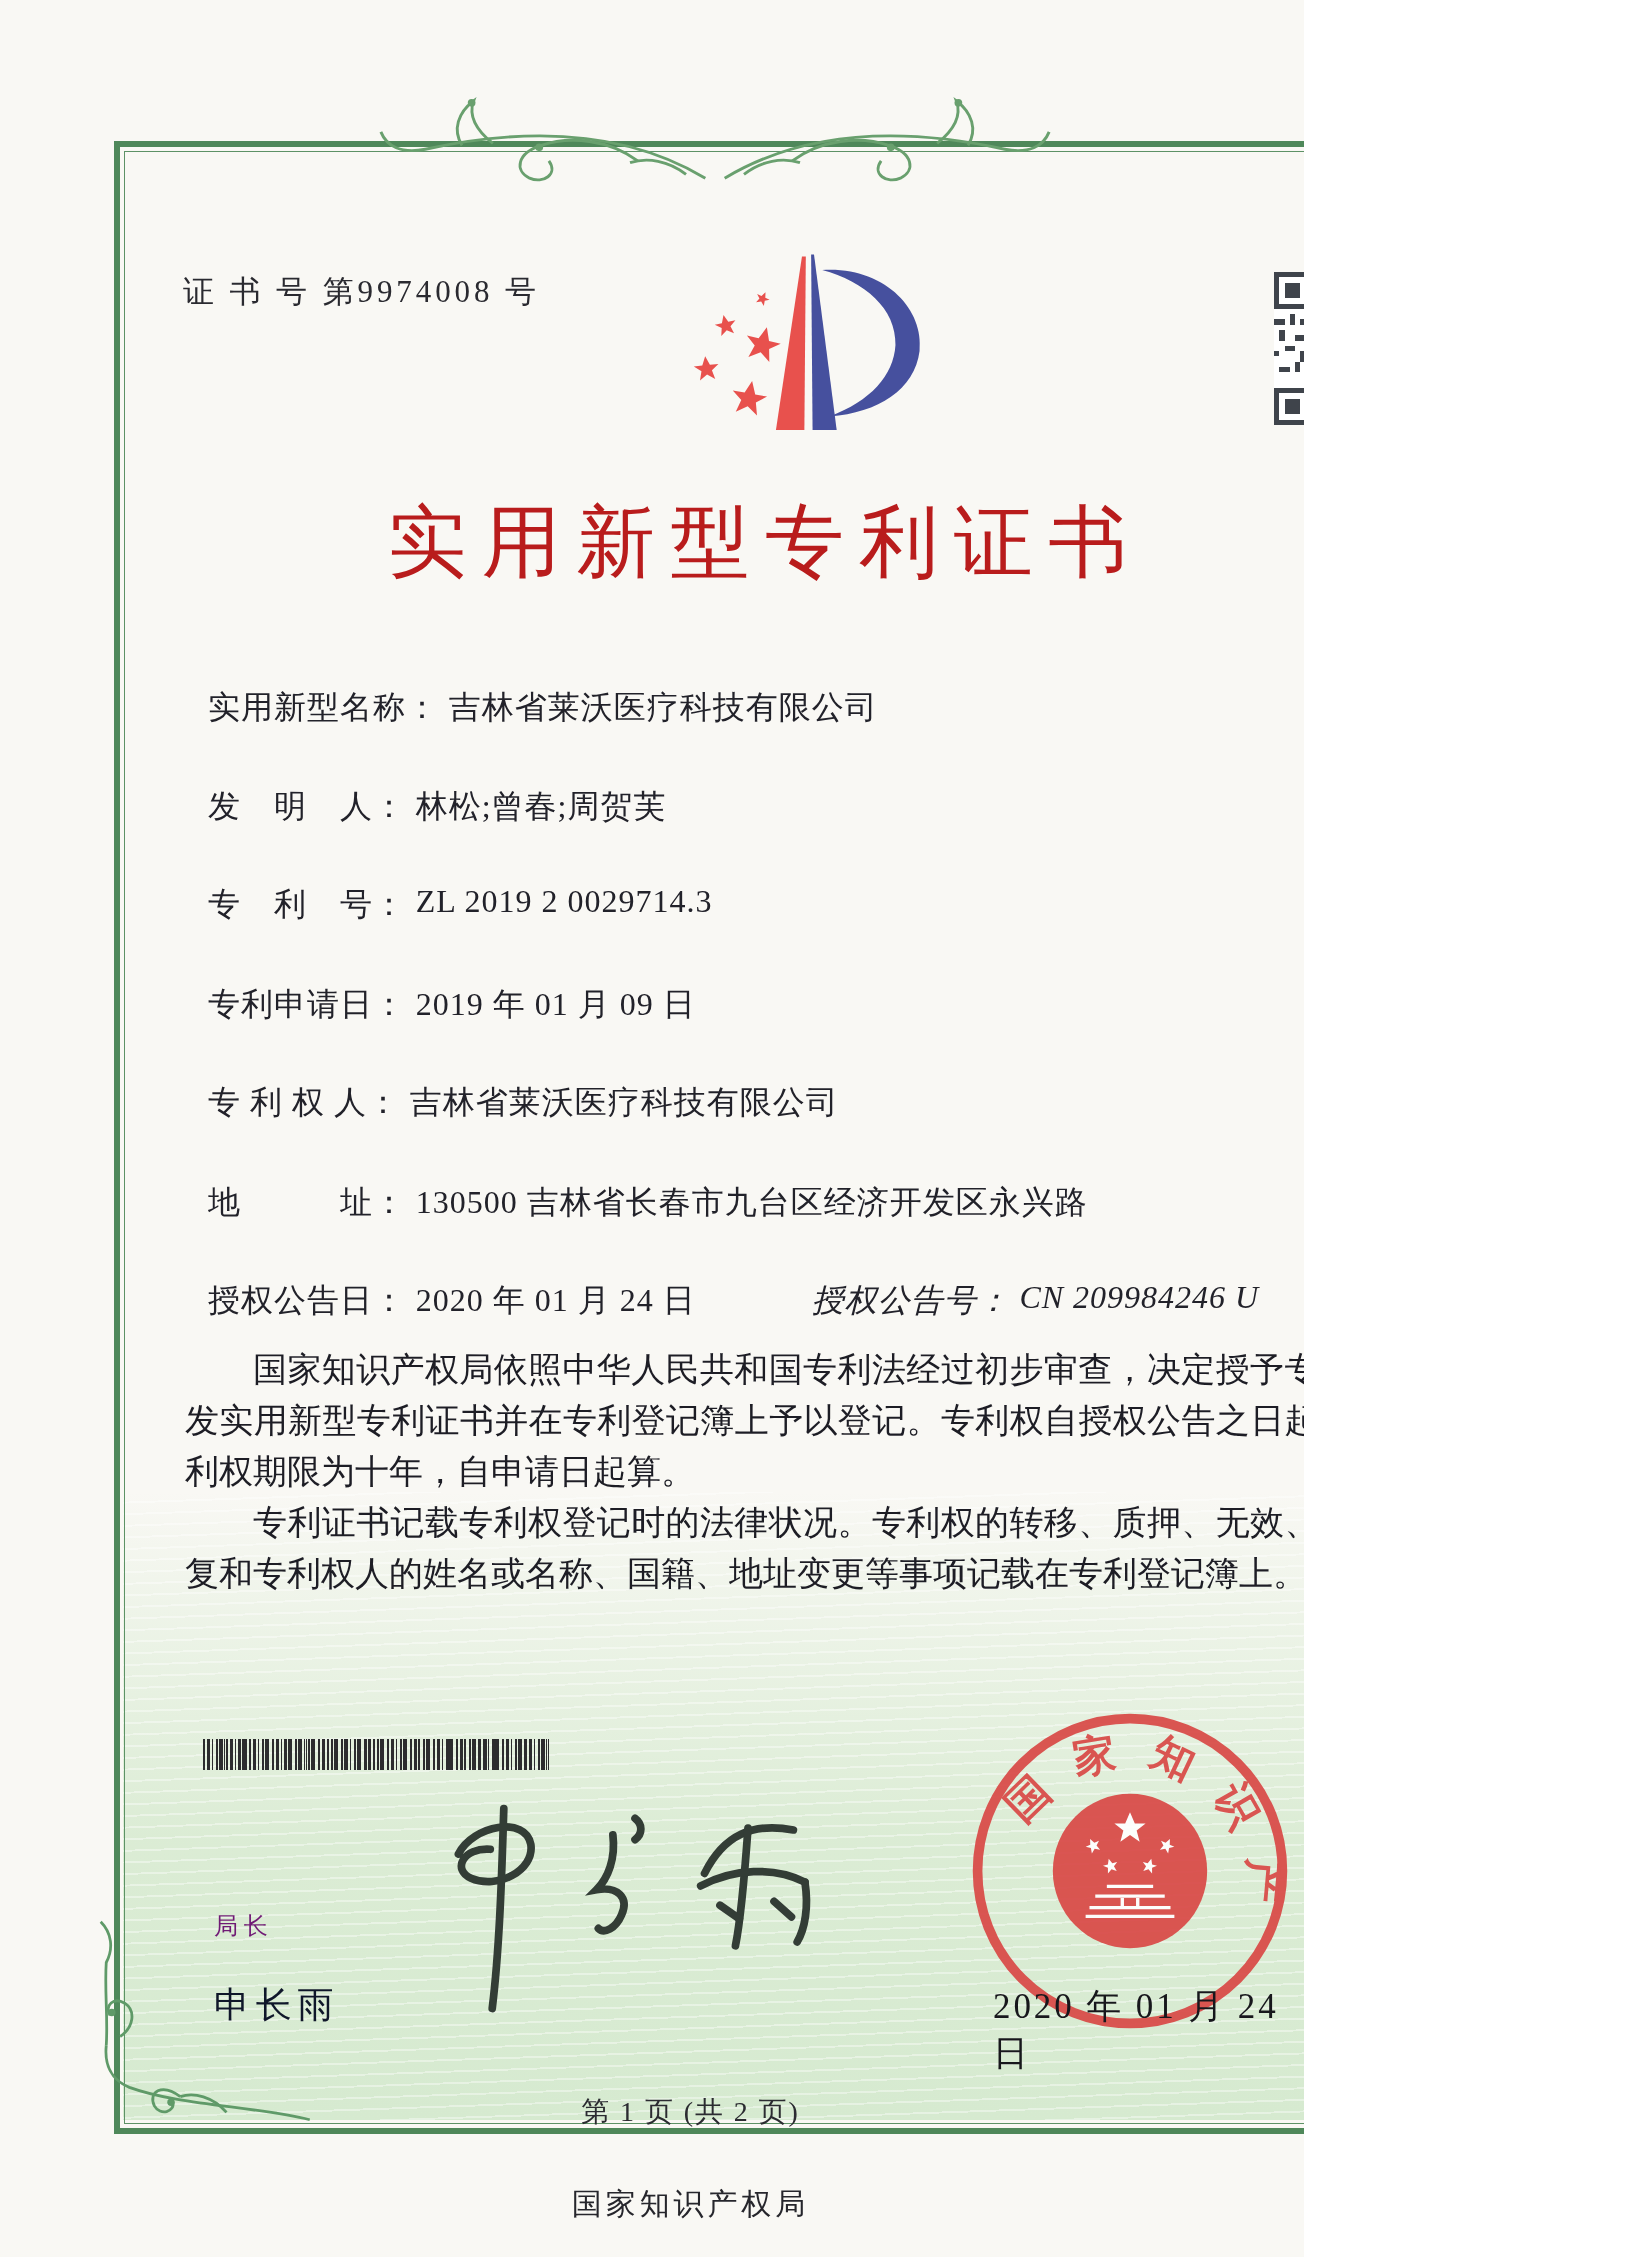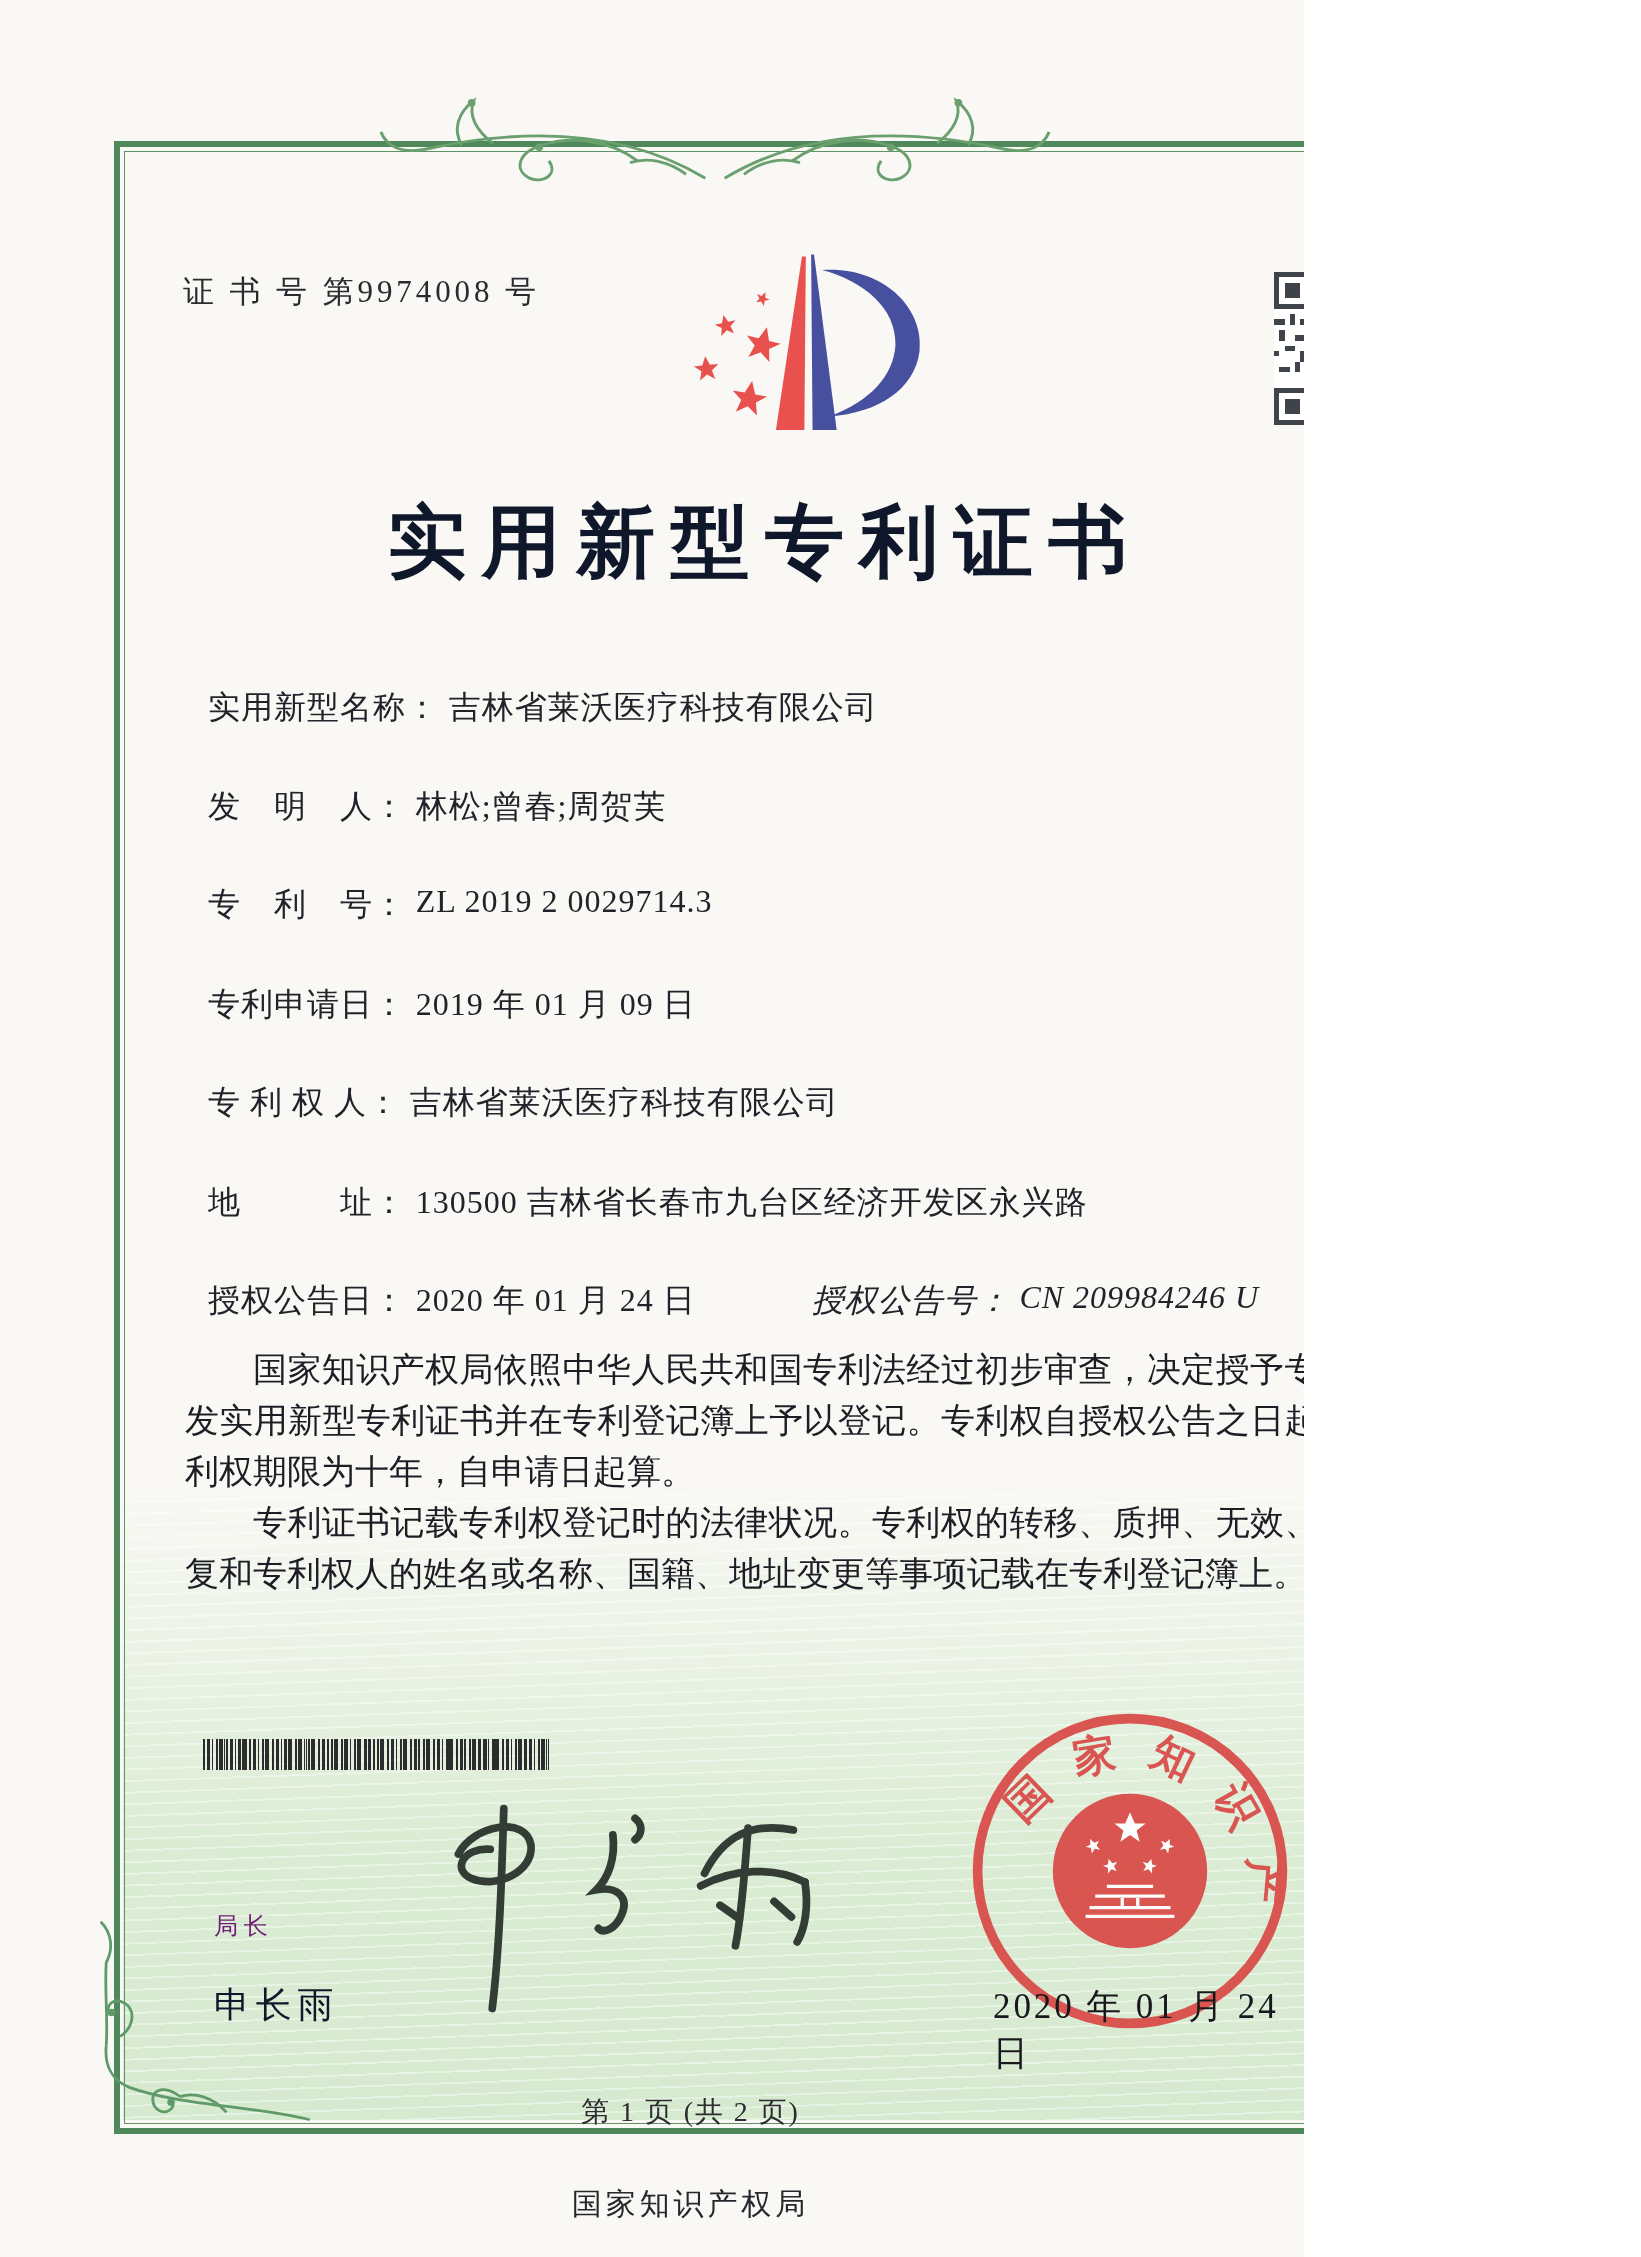--- a/index.html
+++ b/index.html
@@ -11,22 +11,22 @@
          border:6.8px solid #4f885a;z-index:2;pointer-events:none;}
   .frame-inner{position:absolute;left:3.9px;top:3.9px;right:3.9px;bottom:3.9px;border:1px solid #5d9266;}
   
   .wash{position:absolute;left:123px;top:1492px;width:1410px;height:628px;z-index:1;
         background:linear-gradient(to bottom, rgba(219,237,214,0) 0%, rgba(217,236,211,0.45) 25%,
                    rgba(214,234,207,0.85) 55%, #d6ead0 100%);}
   .wash::before{content:"";position:absolute;inset:0;opacity:.5;
         background:repeating-linear-gradient(178deg, rgba(255,255,255,0) 0 9.7px, rgba(255,255,255,.8) 9.7px 11.6px);}
   .content{position:absolute;z-index:3;}
   .certno{left:183px;top:271px;font-size:31px;letter-spacing:3.9px;color:#2a2a30;}
-  .title{left:282px;top:490px;width:966px;text-align:center;font-size:79px;font-weight:bold;
-         letter-spacing:15.4px;color:#0f172a;}
+  .title{left:282px;top:490px;width:966px;text-align:center;font-size:79px;font-weight:normal;
+         letter-spacing:15.4px;color:#b91c1c;}
   .frow{left:208px;top:0;width:1255px;font-size:32px;letter-spacing:1px;display:flex;}
   .frow .flabel{white-space:pre;}
   .frow .fvalue{margin-left:9.7px;white-space:pre;}
   .grant2{margin-left:116px;display:flex;font-style:italic;}
   .paras{left:185px;top:1344px;width:1271px;font-size:34px;line-height:51px;text-align:justify;color:#1d1d25;}
   .paras p{margin:0;text-indent:2em;}
   .barcode{left:203px;top:1739px;width:346px;height:31px;
     background-image:
       repeating-linear-gradient(90deg,#2c2c2e 0 1.9px,rgba(0,0,0,0) 1.9px 3.9px,#2c2c2e 3.9px 6.8px,rgba(0,0,0,0) 6.8px 8.7px,
         #2c2c2e 8.7px 9.7px,rgba(0,0,0,0) 9.7px 13.5px,#2c2c2e 13.5px 15.4px,rgba(0,0,0,0) 15.4px 16.4px,

